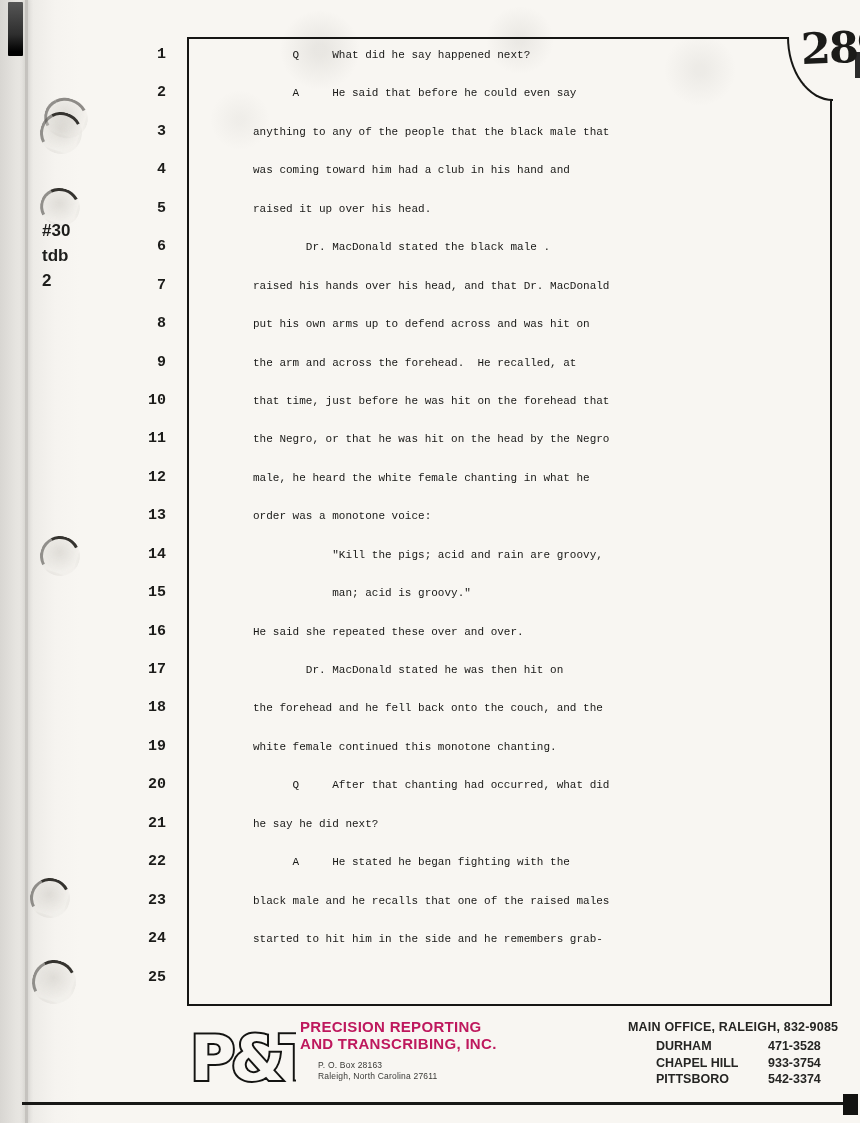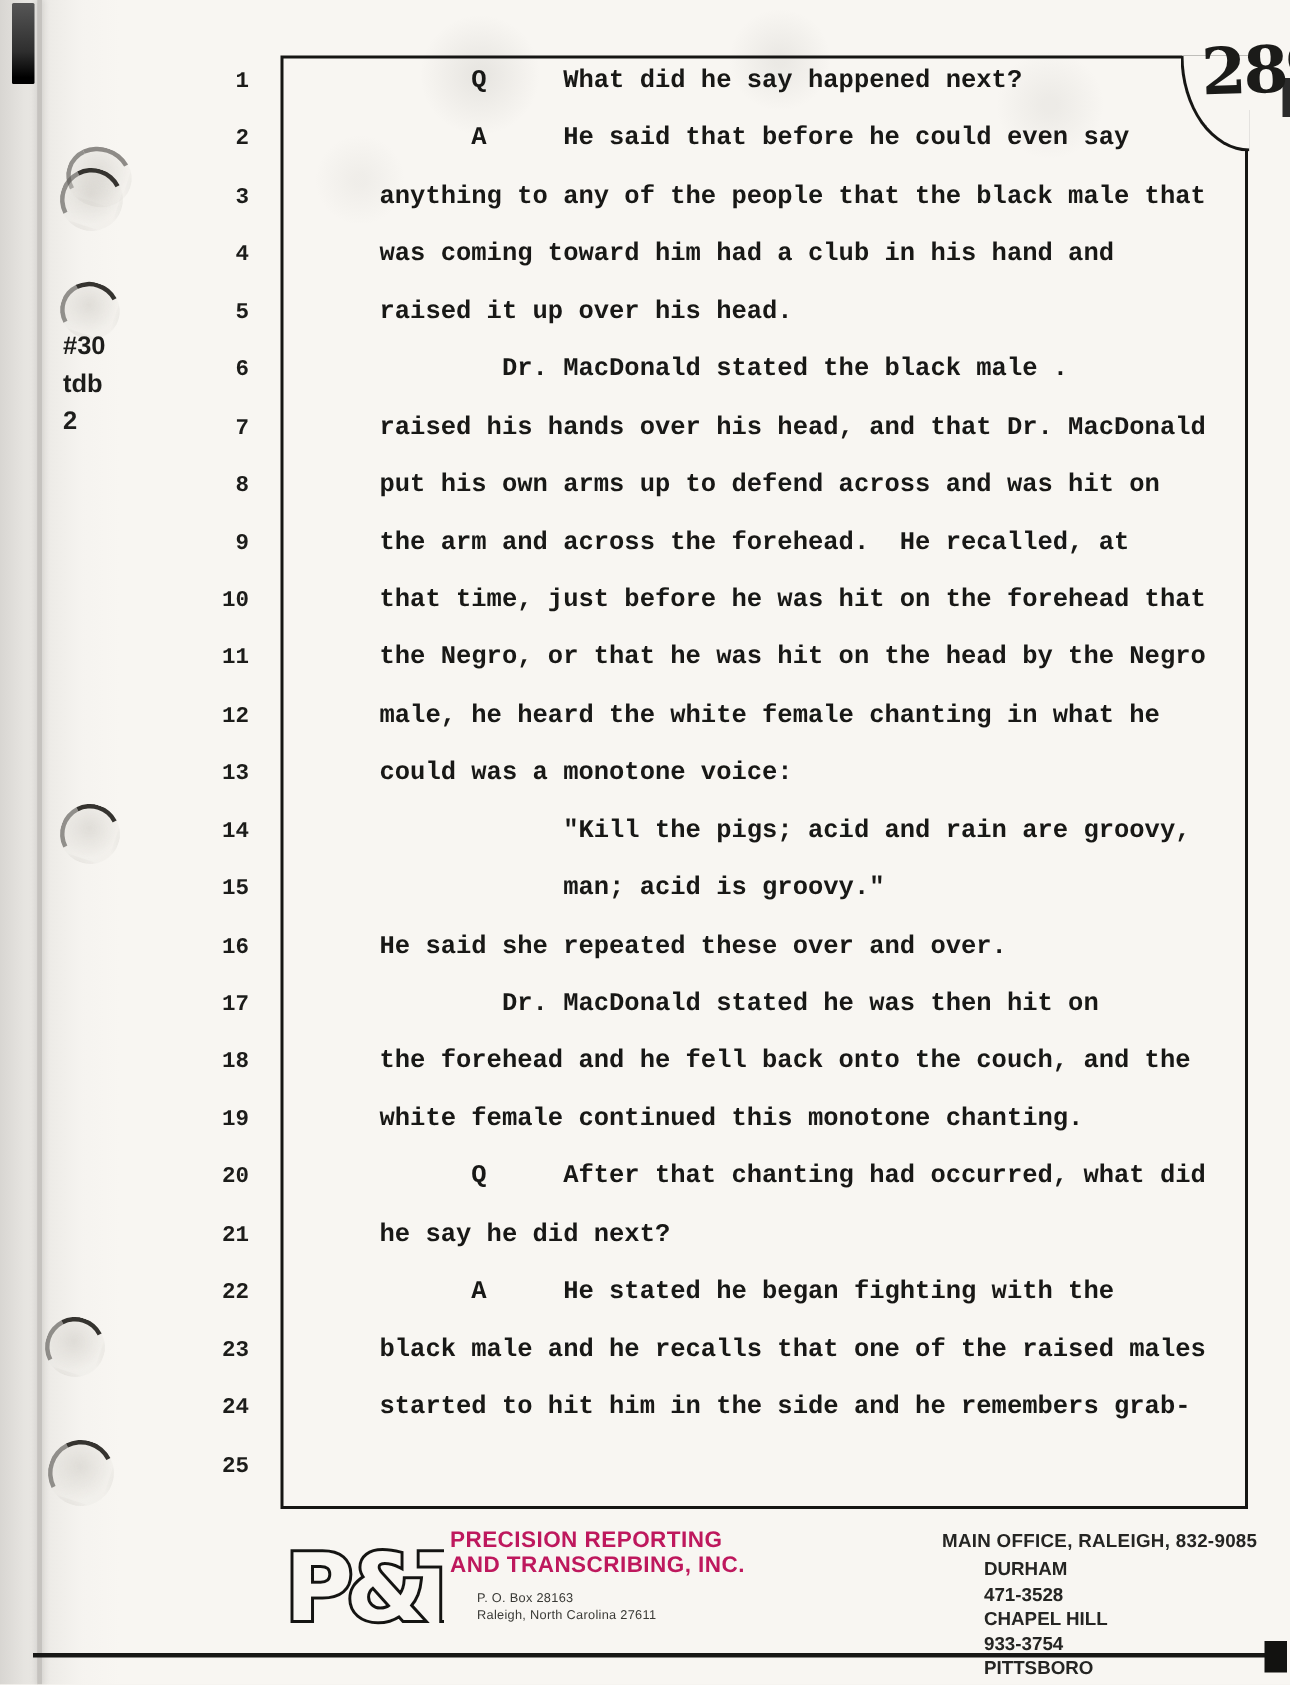--- a/index.html
+++ b/index.html
@@ -79,40 +79,40 @@
     position:absolute; left:140px; top:45px; width:700px; z-index:3;
     font-family:"Liberation Mono","DejaVu Sans Mono", monospace;
     color:#17171 5;
   }
   .tline { display:flex; height:38.45px; align-items:flex-start; line-height:20px; }
   .tline .ln {
     flex:0 0 36px; text-align:right; padding-right:10px;
     font-size:15px; font-weight:700; color:#1c1c1a;
   }
   .tline .lt {
-    padding-left:77px; white-space:pre; font-size:17px; font-weight:700;
+    padding-left:77px; white-space:pre; font-size:11px; font-weight:400;
     color:#181816; letter-spacing:0px;
   }
 
   
   .footer { position:absolute; left:0; top:1008px; width:860px; height:100px; z-index:4; }
   .logo { position:absolute; left:190px; top:6px; }
   .company {
     position:absolute; left:300px; top:10px;
     font-size:15px; font-weight:700; letter-spacing:.3px; line-height:17px; color:#be185d;
   }
   .pobox {
     position:absolute; left:318px; top:52px;
     font-size:8.5px; font-weight:400; color:#3a3a36; line-height:11px; letter-spacing:.2px;
   }
   .contact { position:absolute; left:616px; top:12px; width:230px; color:#24242
 2;margin-left:12px; }
   .contact .main { font-size:12.5px; font-weight:700; letter-spacing:.2px; color:#252523; }
   .contact .rows { margin-top:4px; margin-left:28px; }
-  .contact .row { display:flex; font-size:12.5px; font-weight:700; line-height:16.5px; color:#252523;flex-direction:column; }
+  .contact .row { display:flex; font-size:12.5px; font-weight:700; line-height:16.5px; color:#252523; }
   .contact .loc { width:112px; }
 
   
   .scanline { position:absolute; left:22px; top:1102px; width:836px; height:3px; background:#181816; }
   .scanblob { position:absolute; left:843px; top:1094px; width:15px; height:21px; background:#121210; }
 </style>
 </head>
 <body>
 
 <div class="scan">
@@ -184,21 +184,21 @@
       <div class="tline">
       <span class="ln">11</span>
       <span class="lt">the Negro, or that he was hit on the head by the Negro</span>
     </div>
       <div class="tline">
       <span class="ln">12</span>
       <span class="lt">male, he heard the white female chanting in what he</span>
     </div>
       <div class="tline">
       <span class="ln">13</span>
-      <span class="lt">could was a monotone voice:</span>
+      <span class="lt">order was a monotone voice:</span>
     </div>
       <div class="tline">
       <span class="ln">14</span>
       <span class="lt">            "Kill the pigs; acid and rain are groovy,</span>
     </div>
       <div class="tline">
       <span class="ln">15</span>
       <span class="lt">            man; acid is groovy."</span>
     </div>
       <div class="tline">

